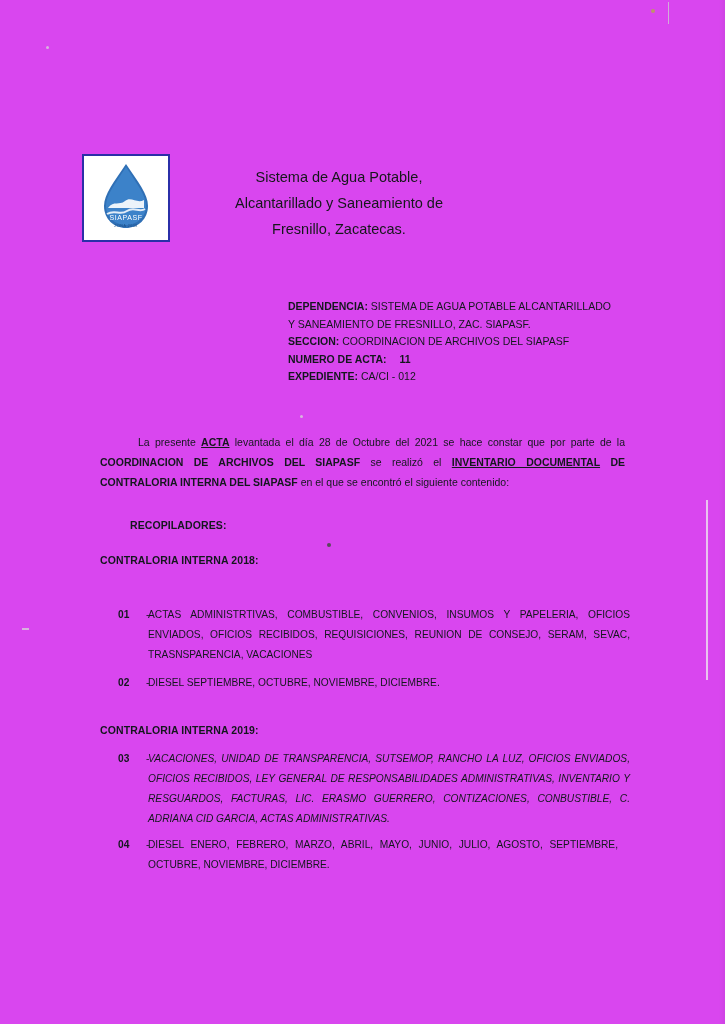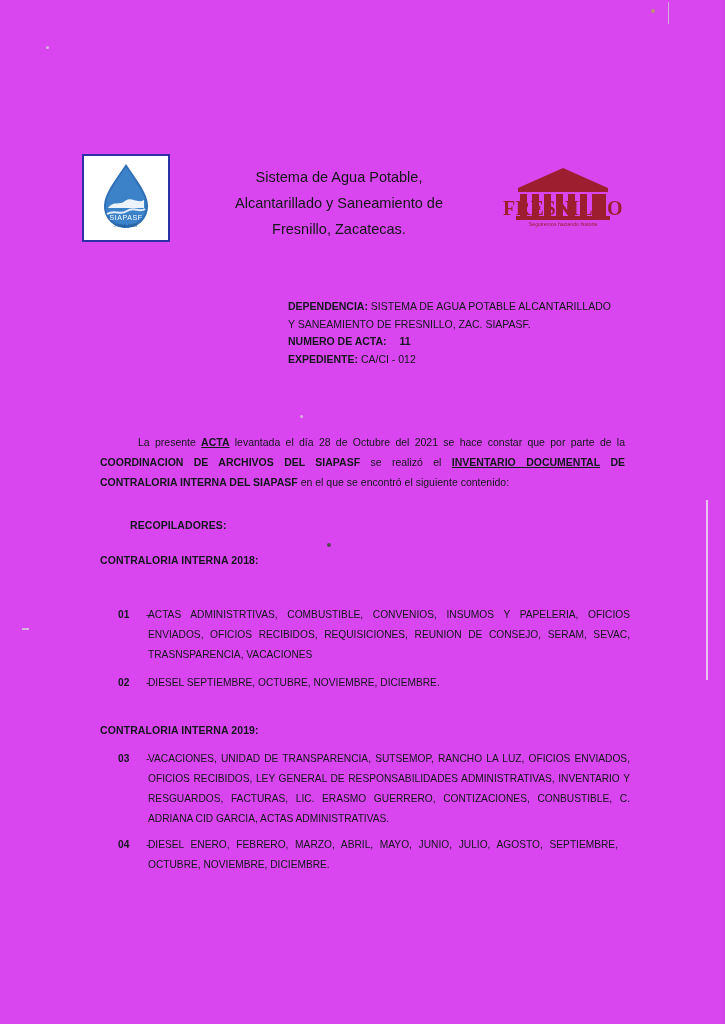--- a/index.html
+++ b/index.html
@@ -123,21 +123,21 @@
     left: 28px; top: 0;
   }
   .item .txt {
     display: block;
     margin-left: 30px;
     text-align: justify;
   }
   .item.it01 { top: 605px; width: 512px; }
   .item.it02 { top: 673px; }
   .item.it03 { top: 749px; width: 512px; }
-  .item.it03 .txt { text-align: justify; }
+  .item.it03 .txt { text-align: justify; font-style: italic; }
   .item.it04 { top: 835px; width: 500px; }
 
   
   .edge {
     position: absolute;
     right: 0; top: 0;
     width: 6px; height: 1024px;
     background: linear-gradient(to right, rgba(0,0,0,0), rgba(0,0,0,.05));
   }
 </style>
@@ -166,46 +166,32 @@
         <text x="42" y="71" text-anchor="middle" font-family="Liberation Sans, sans-serif" font-size="3.6" fill="#1b4e86" letter-spacing="0.5">ZONA 2008</text>
       </svg>
     </div>
 
     <div class="org-title">
       <div>Sistema de Agua Potable,</div>
       <div>Alcantarillado y Saneamiento de</div>
       <div>Fresnillo, Zacatecas.</div>
     </div>
 
-    <div class="logo-fresnillo">
-      <svg width="130" height="78" viewBox="0 0 130 78" aria-hidden="true">
-        <g fill="#9d1f2f">
-          <path d="M20 30 L65 10 L110 30 L110 34 L20 34 Z"></path>
-          <rect x="22" y="36" width="7" height="22"></rect>
-          <rect x="34" y="36" width="7" height="22"></rect>
-          <rect x="46" y="36" width="7" height="22"></rect>
-          <rect x="58" y="36" width="7" height="22"></rect>
-          <rect x="70" y="36" width="7" height="22"></rect>
-          <rect x="82" y="36" width="7" height="22"></rect>
-          <rect x="94" y="36" width="7" height="22"></rect>
-          <rect x="101" y="36" width="7" height="22"></rect>
-          <rect x="18" y="58" width="94" height="4"></rect>
-        </g>
-        <text x="65" y="57" text-anchor="middle" font-family="Liberation Serif, serif" font-size="20" font-weight="bold" fill="#9d1f2f" letter-spacing="0.5">FRESNILLO</text>
-        <text x="65" y="68" text-anchor="middle" font-family="Liberation Sans, sans-serif" font-size="5.2" fill="#9d1f2f">Seguiremos haciendo historia</text>
-      </svg>
-    </div>
   </div>
 
   <div class="dep-block">
     <div>
       <span class="lbl">DEPENDENCIA:</span>
       <span>SISTEMA DE AGUA POTABLE ALCANTARILLADO</span>
     </div>
     <div>Y SANEAMIENTO DE FRESNILLO, ZAC. SIAPASF.</div>
+    <div>
+      <span class="lbl">SECCION:</span>
+      <span>COORDINACION DE ARCHIVOS DEL SIAPASF</span>
+    </div>
     <div>
       <span class="lbl">NUMERO DE ACTA:</span>
       <span class="lbl" style="padding-left:10px;">11</span>
     </div>
     <div>
       <span class="lbl">EXPEDIENTE:</span>
       <span>CA/CI - 012</span>
     </div>
   </div>
 

